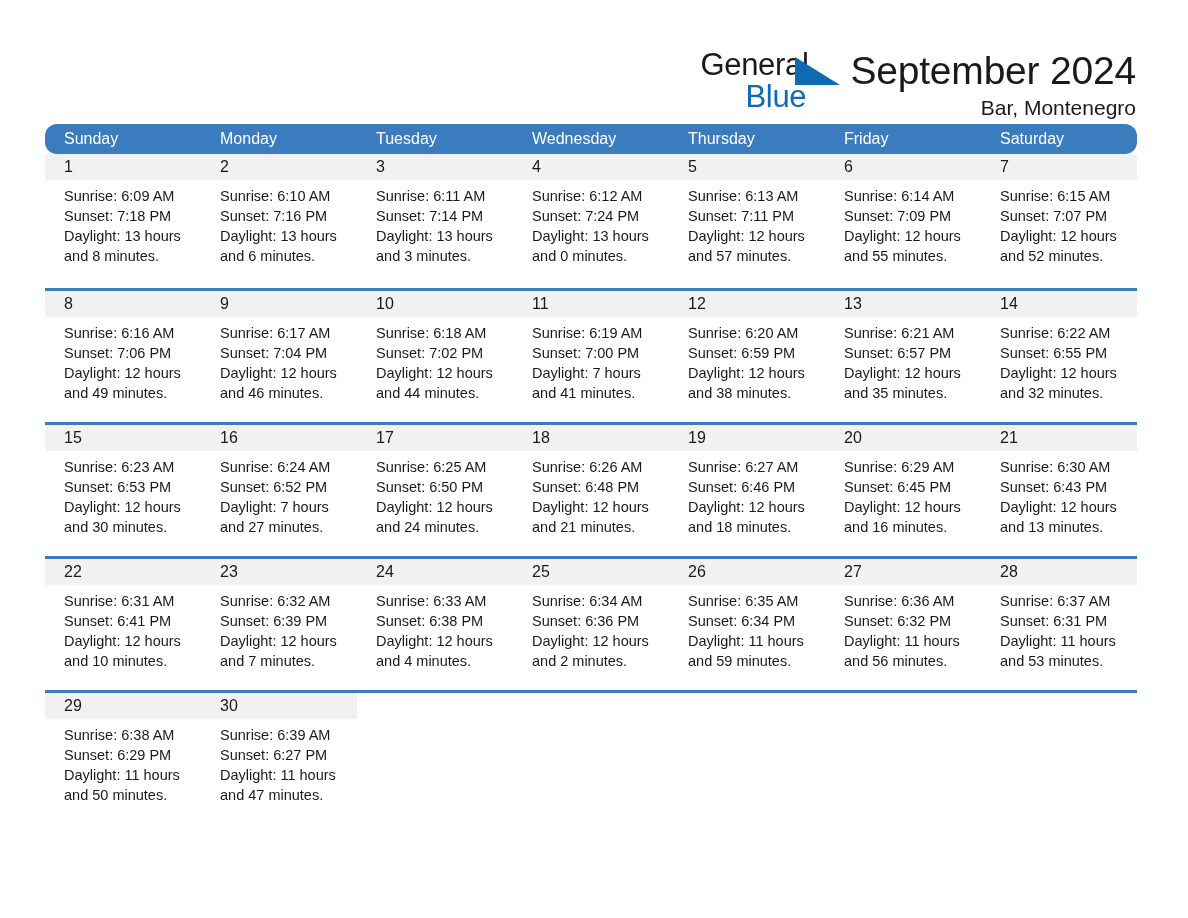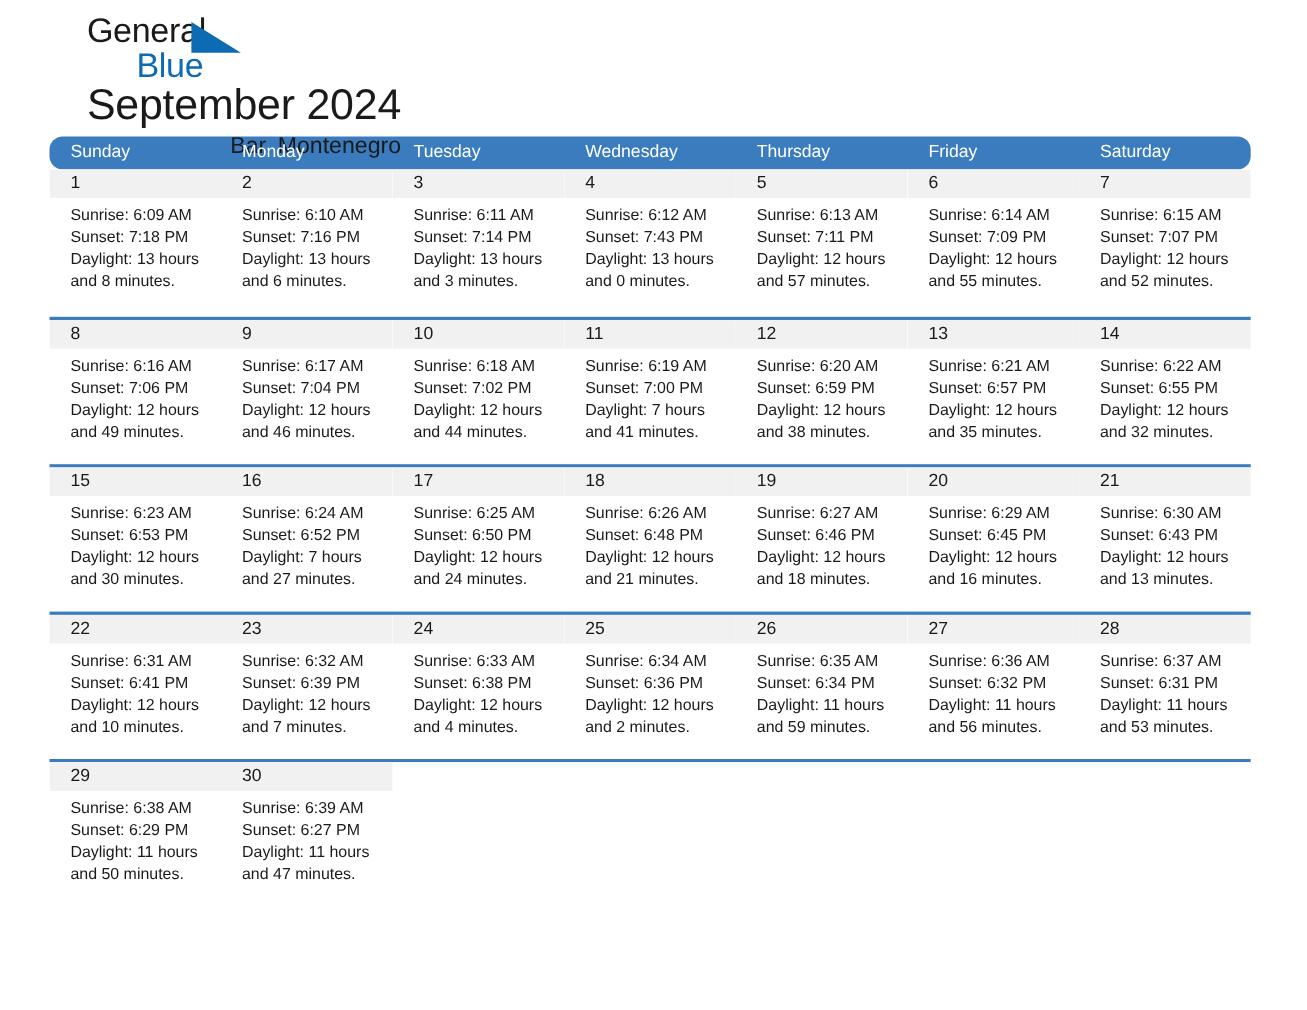--- a/index.html
+++ b/index.html
@@ -14,24 +14,23 @@
     height: 918px;
     position: relative;
     background: #ffffff;
     padding: 0;
   }
 
   
   .topbar {
     display: flex;
     align-items: flex-start;
-    justify-content: center;
+    justify-content: flex-end;
     padding: 48px 52px 0 79px;
     height: 110px;
-    flex-direction: column;
   }
   .logo {
     position: relative;
     width: 150px;
     height: 62px;
   }
   .logo-general {
     font-size: 31px;
     color: #1a1a1a;
     letter-spacing: -0.3px;
@@ -182,21 +181,21 @@
             <div class="info">
               <div>Sunrise: 6:11 AM</div>
               <div>Sunset: 7:14 PM</div>
               <div class="daylight">Daylight: 13 hours and 3 minutes.</div>
             </div>
           </div>
           <div class="cell">
             <div class="daynum-band"><span class="daynum">4</span></div>
             <div class="info">
               <div>Sunrise: 6:12 AM</div>
-              <div>Sunset: 7:43 PM</div>
+              <div>Sunset: 7:24 PM</div>
               <div class="daylight">Daylight: 13 hours and 0 minutes.</div>
             </div>
           </div>
           <div class="cell">
             <div class="daynum-band"><span class="daynum">5</span></div>
             <div class="info">
               <div>Sunrise: 6:13 AM</div>
               <div>Sunset: 7:11 PM</div>
               <div class="daylight">Daylight: 12 hours and 57 minutes.</div>
             </div>

